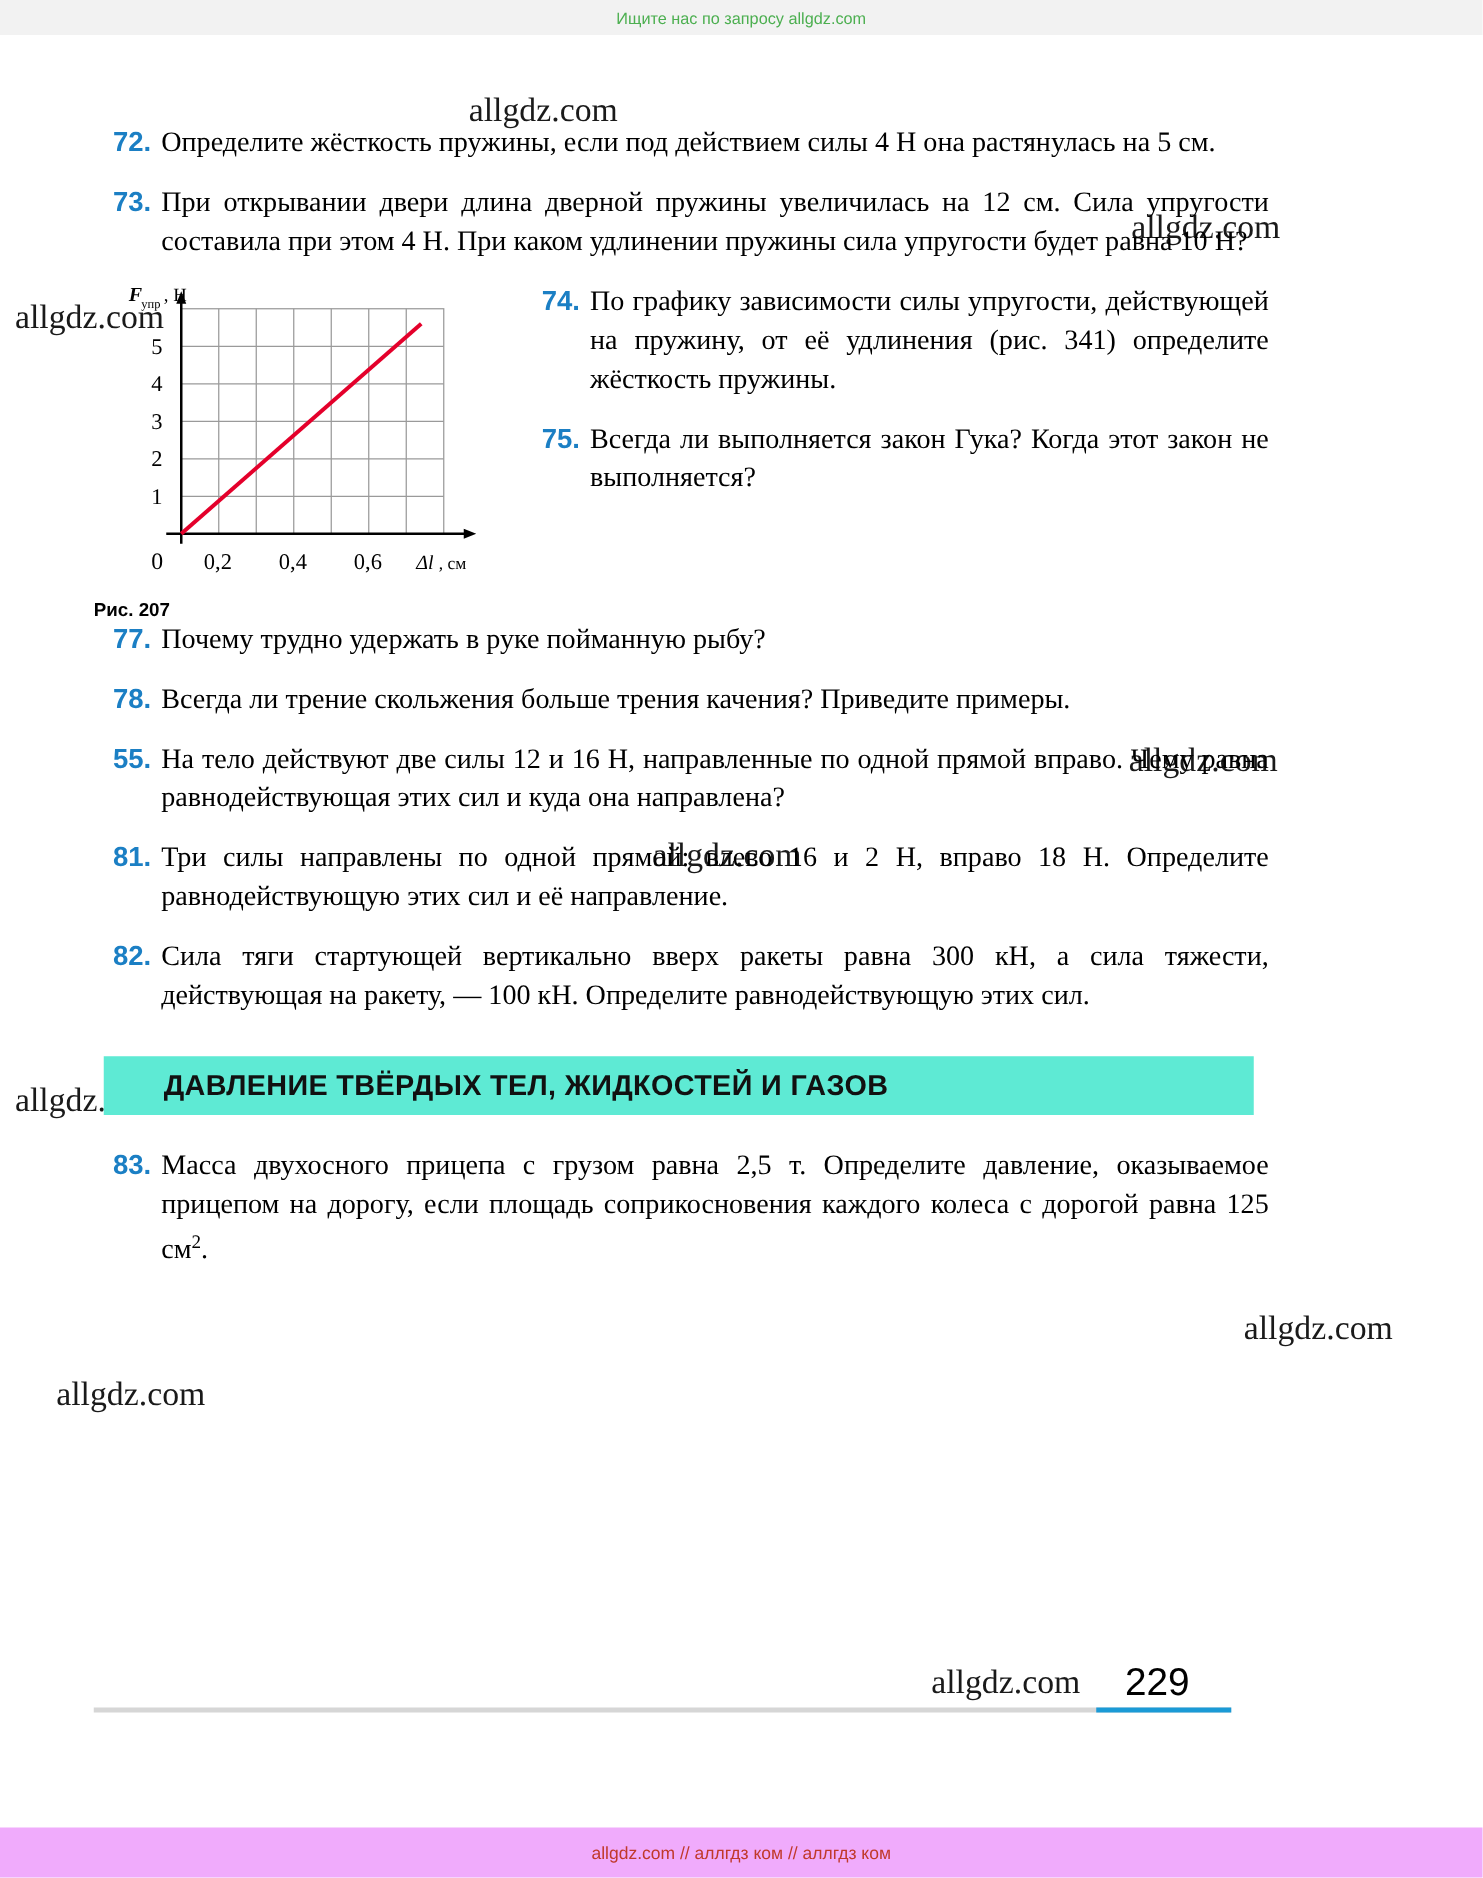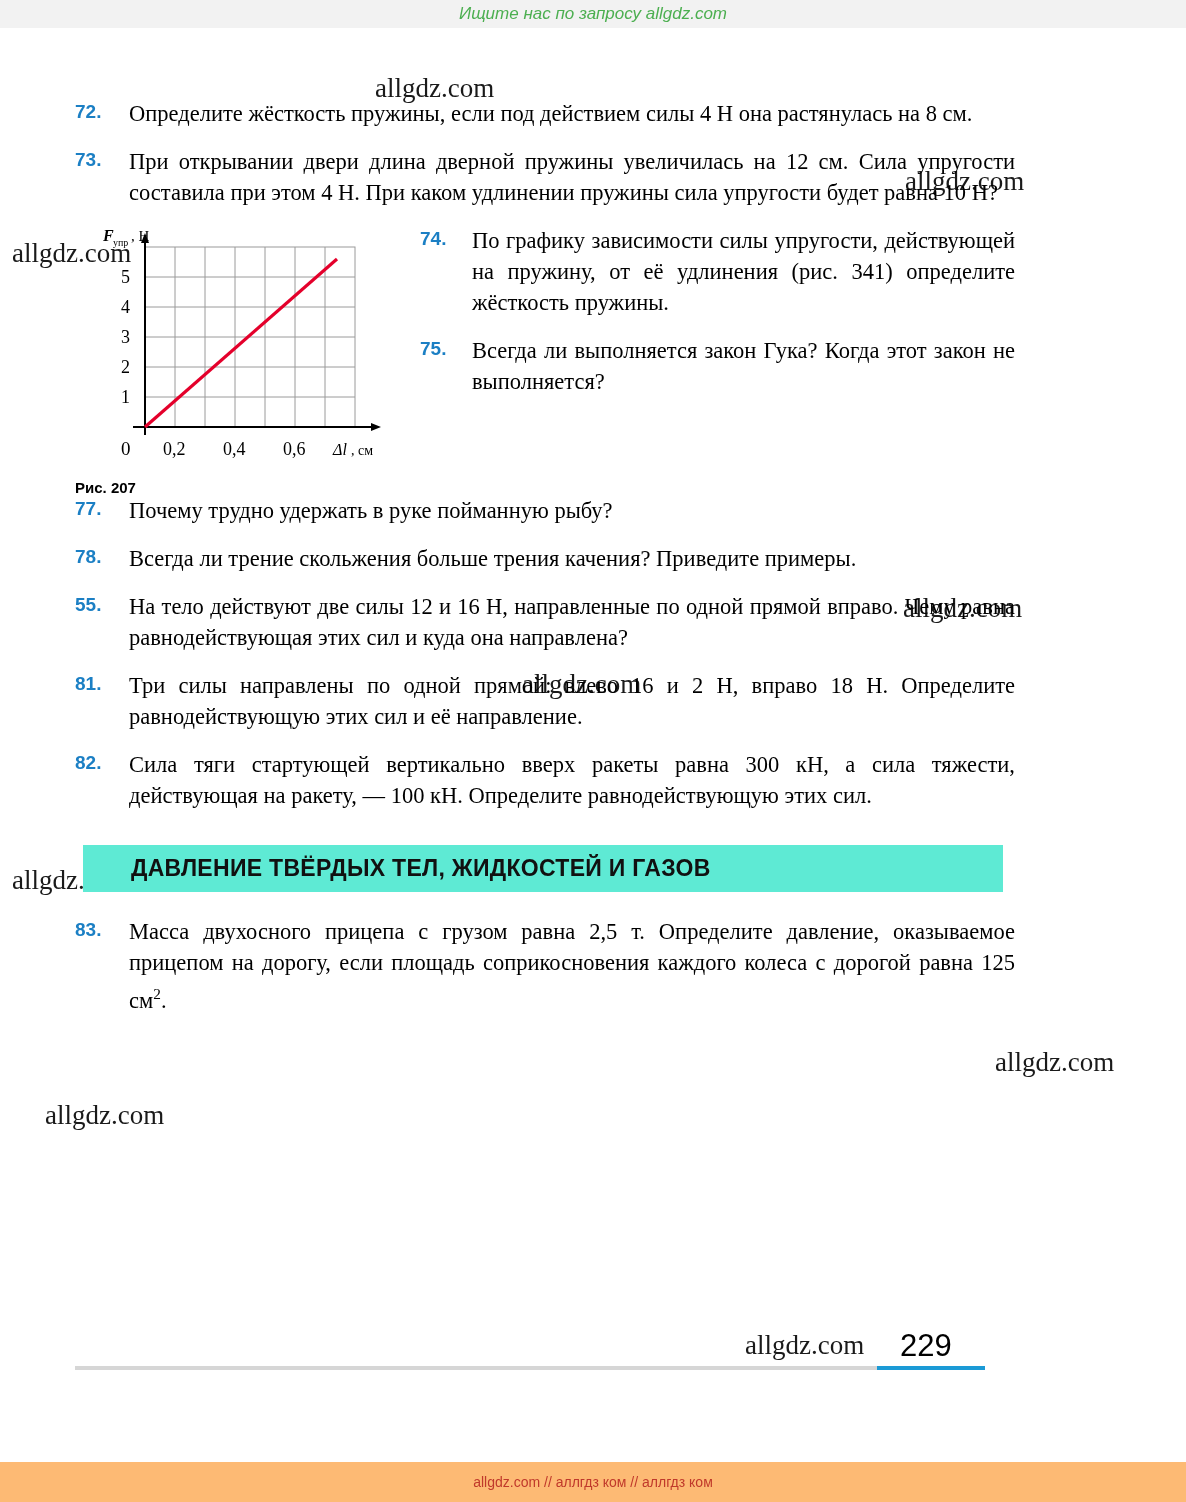--- a/index.html
+++ b/index.html
@@ -19,30 +19,29 @@
     top: 0; left: 0;
     width: 1186px;
     height: 28px;
     background: #f2f2f2;
     display: flex;
     align-items: center;
     justify-content: center;
   }
   .top-banner span {
     font-family: "Liberation Sans", sans-serif;
-    font-size: 17px;
+    font-size: 13px;
     color: #4caf50;
-    font-style: italic;
   }
   .bottom-banner {
     position: absolute;
     bottom: 0; left: 0;
     width: 1186px;
     height: 40px;
-    background: #fdba74;
+    background: #f0abfc;
     display: flex;
     align-items: center;
     justify-content: center;
   }
   .bottom-banner span {
     font-family: "Liberation Sans", sans-serif;
     font-size: 14px;
     color: #c0392b;
   }
   .page {
@@ -67,24 +66,24 @@
     width: 940px;
   }
   .task {
     display: flex;
     margin-bottom: 17px;
     align-items: flex-start;
   }
   .tnum {
     font-family: "Liberation Sans", sans-serif;
     font-weight: bold;
-    font-size: 19px;
+    font-size: 22px;
     color: #1b7fc4;
     width: 46px;
-    text-align: left;
+    text-align: right;
     flex: 0 0 46px;
     padding-top: 3px;
     padding-right: 8px;
   }
   .tbody {
     font-family: "Liberation Serif", serif;
     font-size: 22.5px;
     line-height: 31px;
     text-align: justify;
     color: #000;
@@ -173,21 +172,21 @@
   <div class="wm" style="left:522px; top:641px;">allgdz.com</div>
   <div class="wm" style="left:12px;  top:837px;">allgdz.com</div>
   <div class="wm" style="left:995px; top:1019px;">allgdz.com</div>
   <div class="wm" style="left:45px;  top:1072px;">allgdz.com</div>
   <div class="wm" style="left:745px; top:1302px;">allgdz.com</div>
 
   <div class="content">
 
     <div class="task">
       <div class="tnum">72.</div>
-      <div class="tbody">Определите жёсткость пружины, если под действием силы 4 Н она растянулась на 8 см.</div>
+      <div class="tbody">Определите жёсткость пружины, если под действием силы 4 Н она растянулась на 5 см.</div>
     </div>
 
     <div class="task">
       <div class="tnum">73.</div>
       <div class="tbody">При открывании двери длина дверной пружины увеличилась на 12 см. Сила упругости составила при этом 4 Н. При каком удлинении пружины сила упругости будет равна 10 Н?</div>
     </div>
 
     <div class="figwrap">
 
       <div class="figure">

